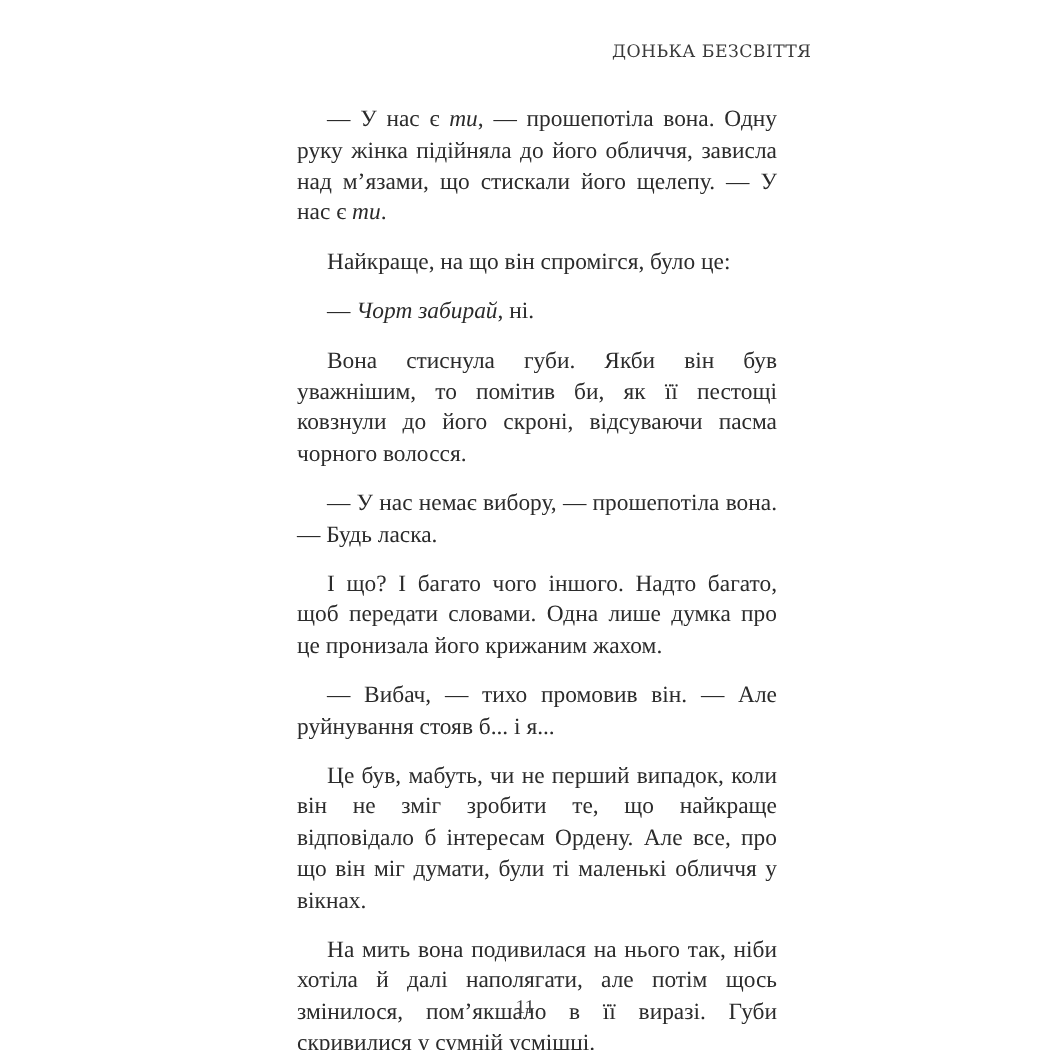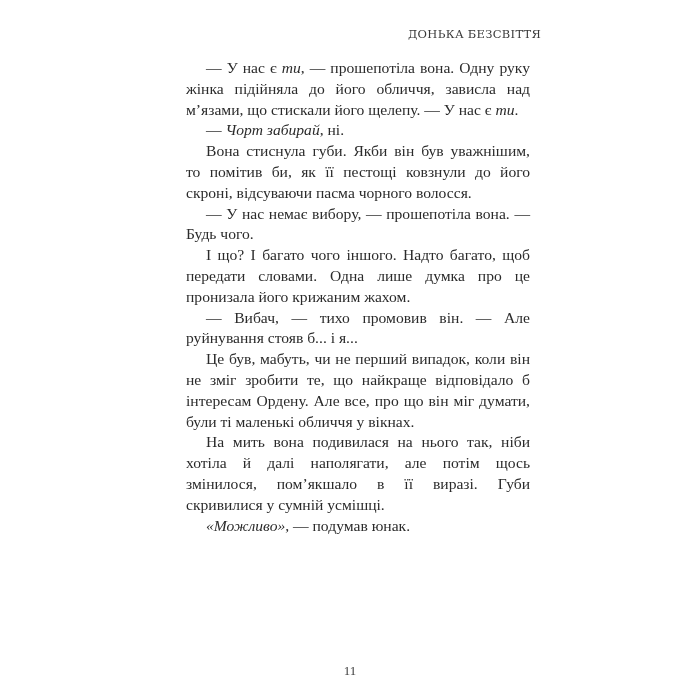--- a/index.html
+++ b/index.html
@@ -8,37 +8,38 @@
   .running-head {
     position: absolute; top: 27px; right: 170px;
     font-family: "DejaVu Serif", serif; font-size: 11.5px; letter-spacing: 0.3px;
     color: #3a3a3a;
   }
   .text {
     position: absolute; left: 186px; top: 58px; width: 344px;
     font-family: "Liberation Serif", serif; font-size: 15.6px; line-height: 20.8px;
     color: #2b2b2b; text-align: justify; hyphens: manual;
   }
-  .text p { margin: 0; text-indent: 20px; }
+  .text p { margin: 12px; text-indent: 20px; }
   .text i { font-style: italic; }
   .folio {
     position: absolute; top: 663px; left: 0; width: 700px; text-align: center;
     font-family: "Liberation Serif", serif; font-size: 13px; color: #404040;
   }
 </style>
 </head>
 <body>
 
 <div class="page">
   <div class="running-head">ДОНЬКА БЕЗСВІТТЯ</div>
   <div class="text" id="body-text">
       <p><span>— У нас є </span><i>ти</i><span>, — прошепотіла вона. Одну руку жінка підійняла до його обличчя, зависла над м’язами, що стискали його щелепу. — У нас є </span><i>ти</i><span>.</span></p>
+      <p><span>Найкраще, на що він спромігся, було це:</span></p>
       <p><span>— </span><i>Чорт забирай</i><span>, ні.</span></p>
       <p><span>Вона стиснула губи. Якби він був уважнішим, то помітив би, як її пестощі ковзнули до його скроні, відсуваючи пасма чорного волосся.</span></p>
-      <p><span>— У нас немає вибору, — прошепотіла вона. — Будь чого.</span></p>
+      <p><span>— У нас немає вибору, — прошепотіла вона. — Будь ласка.</span></p>
       <p><span>І що? І багато чого іншого. Надто багато, щоб пере­дати словами. Одна лише думка про це пронизала його крижаним жахом.</span></p>
       <p><span>— Вибач, — тихо промовив він. — Але руйнування стояв б... і я...</span></p>
       <p><span>Це був, мабуть, чи не перший випадок, коли він не зміг зробити те, що найкраще відповідало б інтер­есам Ордену. Але все, про що він міг думати, були ті маленькі обличчя у вікнах.</span></p>
       <p><span>На мить вона подивилася на нього так, ніби хотіла й далі наполягати, але потім щось змінилося, пом’якша­ло в її виразі. Губи скривилися у сумній усмішці.</span></p>
       <p><i>«Можливо»</i><span>, — подумав юнак.</span></p>
     </div>
   <div class="folio">11</div>
 </div>
 
 </body></html>

